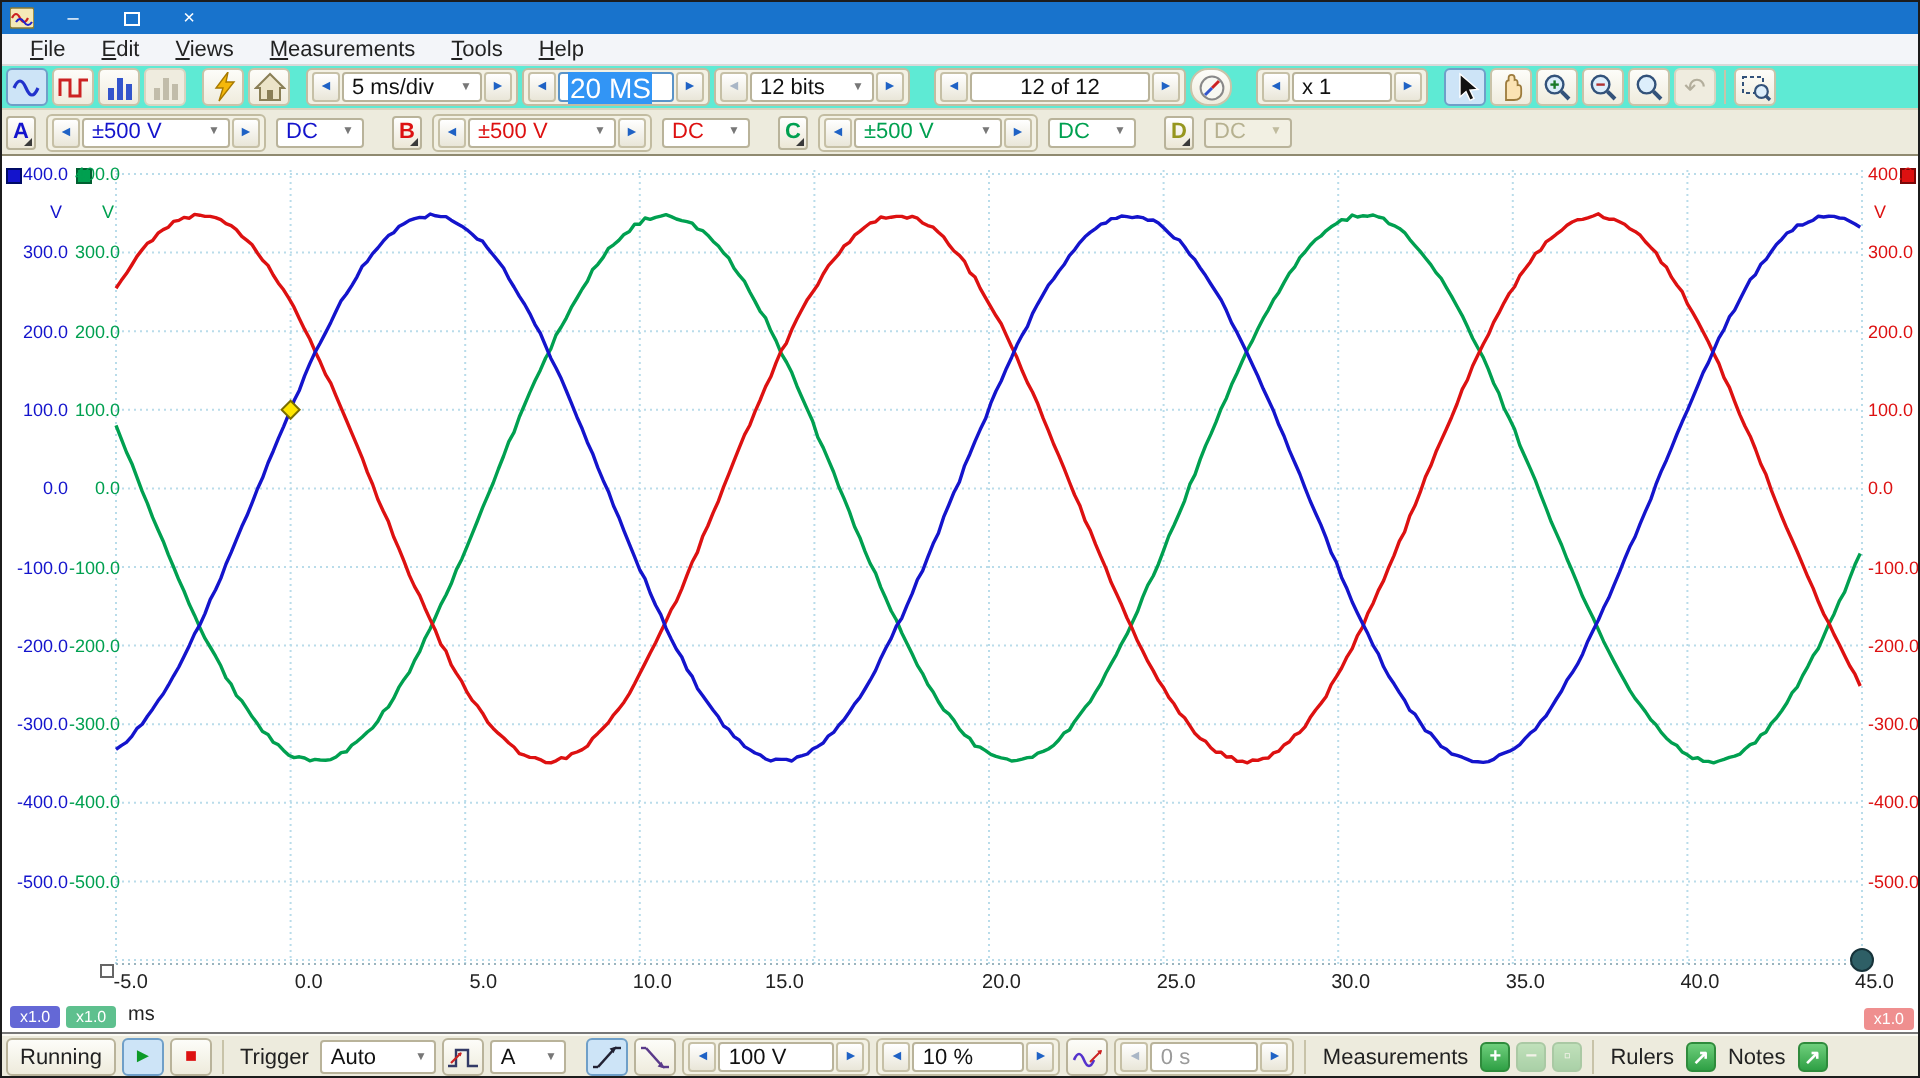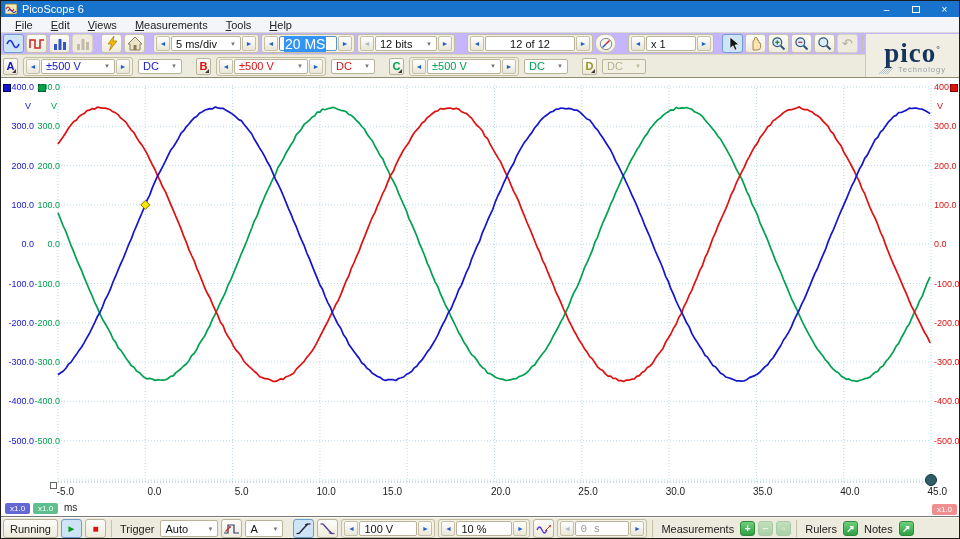--- a/index.html
+++ b/index.html
@@ -15,21 +15,21 @@
   .winctl span { width:29px; height:16px; display:flex; align-items:center; justify-content:center; font-size:10px; color:#fff; }
   .maxbox { width:8px; height:7px; border:1px solid #fff; display:block; }
 
   
   .menubar { position:absolute; left:0; top:16px; width:100%; height:16px; background:#f3f5f9;
              border-bottom:1px solid #d9d9d9; display:flex; align-items:center; font-size:11px; padding-left:5px; color:#222; }
   .menu-item { padding:1px 9px; }
   .menu-item u { text-decoration:underline; }
 
   
-  .toolbar { position:absolute; left:0; top:32px; width:100%; height:22px; background:#c4b5fd;
+  .toolbar { position:absolute; left:0; top:32px; width:100%; height:22px; background:#5eead4;
              border-bottom:1px solid #d8d4bd; display:flex; align-items:center; gap:2px; padding:0 2px; }
   .channelbar { position:absolute; left:0; top:54px; width:100%; height:23px; background:#edebdd;
              border-bottom:1px solid #8f8a70; display:flex; align-items:center; gap:5px; padding:0 2px; }
   .tbtn { width:21px; height:19px; border:1px solid #c9c3a8; border-radius:3px; background:linear-gradient(#fdfdf9,#efecdd);
           display:flex; align-items:center; justify-content:center; }
   .tbtn.active { background:#cde4f7; border-color:#6f9fc8; }
   .tbtn.disabled { border-color:#d8d4c0; background:#efecdf; }
   .tgroup { display:flex; align-items:center; gap:1px; border:1px solid #c2bca1; border-radius:3px;
             background:#f3f1e4; height:19px; padding:0 2px; }
   .spin { width:14px; height:15px; display:flex; align-items:center; justify-content:center; font-size:7px; color:#1f62c5;
@@ -87,34 +87,33 @@
   .sbtn { height:19px; border:1px solid #b9b39a; border-radius:3px; background:linear-gradient(#fdfdf9,#eeebdc);
           display:flex; align-items:center; justify-content:center; font-size:11px; color:#222; padding:0 6px; }
   .sbtn.icon { width:21px; padding:0; }
   .sbtn.active { background:#cde4f7; border-color:#6f9fc8; }
   .play-glyph { color:#0c9a27; font-size:10px; }
   .stop-glyph { color:#dd1111; font-size:10px; }
   .slabel { padding:0 3px; }
   .greenbtn { width:15px; height:15px; border-radius:3px; border:1px solid #2f8b3c; background:linear-gradient(#6fcf7c,#2fa045);
               color:#fff; font-size:10px; font-weight:bold; display:flex; align-items:center; justify-content:center; }
   .greenbtn.disabled { opacity:0.35; }
-  .txt-dim { color:#9a9a9a;font-family:Liberation Mono, monospace; }
+  .txt-dim { color:#9a9a9a; }
 </style>
 </head>
 <body>
 
 <div class="win">
 
   <div class="titlebar">
     <svg class="title-icon" viewBox="0 0 12 12">
       <rect x="0" y="1" width="12" height="10" rx="1" fill="#f5e9b8" stroke="#8a7a30" stroke-width="0.8"></rect>
       <path d="M1 6 Q3 2 5 6 T9 6" stroke="#c22" fill="none" stroke-width="1.1"></path>
       <path d="M3 8 Q5 5 7 8 T11 8" stroke="#22c" fill="none" stroke-width="1.1"></path>
     </svg>
-    <span class="title-text">PicoScope 6</span>
     <div class="winctl">
       <span>–</span>
       <span>
           <i class="maxbox"></i>
         </span>
       <span>×</span>
     </div>
   </div>
 
   <div class="menubar">
@@ -307,29 +306,20 @@
     </div>
     <span class="gap4"></span>
 
     <span class="chbtn cD">D</span>
     <div class="combo" style="width:44px; background:#f2f0e3">
       <span class="dis">DC</span>
       <span class="drop" style="color:#c0bb9e">▼</span>
     </div>
   </div>
 
-  <div class="logo">
-    <div class="brand"><span>pico</span><sup>°</sup></div>
-    <div class="subrow">
-      <svg width="16" height="8" viewBox="0 0 16 8">
-        <path d="M0 8 L6 2 M2 8 L8 2 M4 8 L10 2 M6 8 L12 2 M8 8 L14 2" stroke="#9fb6c4" stroke-width="0.8" fill="none"></path>
-        </svg>
-      <span class="sub">Technology</span>
-    </div>
-  </div>
 
   <div class="chart" id="chart">
     <svg class="waves" id="wave-svg" width="960" height="439">
         <line class="grid" x1="57" y1="9.0" x2="930" y2="9.0"></line>
         <line class="grid" x1="57" y1="48.3" x2="930" y2="48.3"></line>
         <line class="grid" x1="57" y1="87.6" x2="930" y2="87.6"></line>
         <line class="grid" x1="57" y1="126.9" x2="930" y2="126.9"></line>
         <line class="grid" x1="57" y1="166.2" x2="930" y2="166.2"></line>
         <line class="grid" x1="57" y1="205.5" x2="930" y2="205.5"></line>
         <line class="grid" x1="57" y1="244.8" x2="930" y2="244.8"></line>

